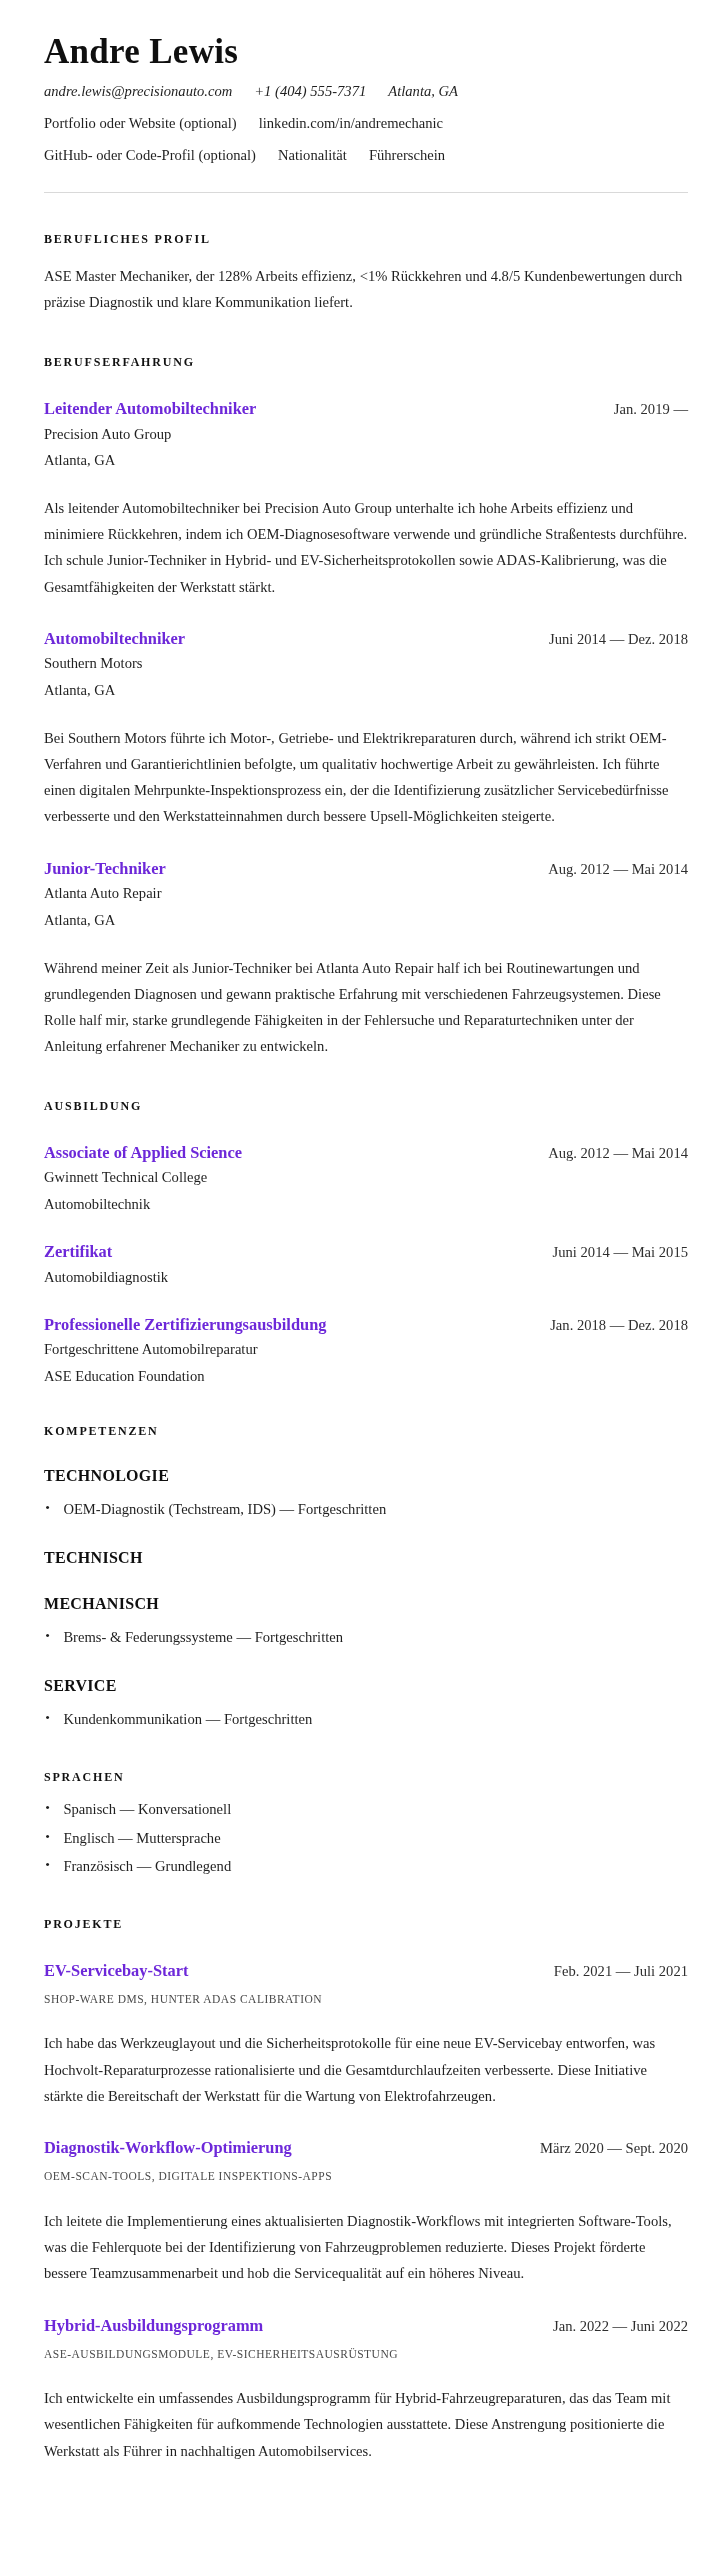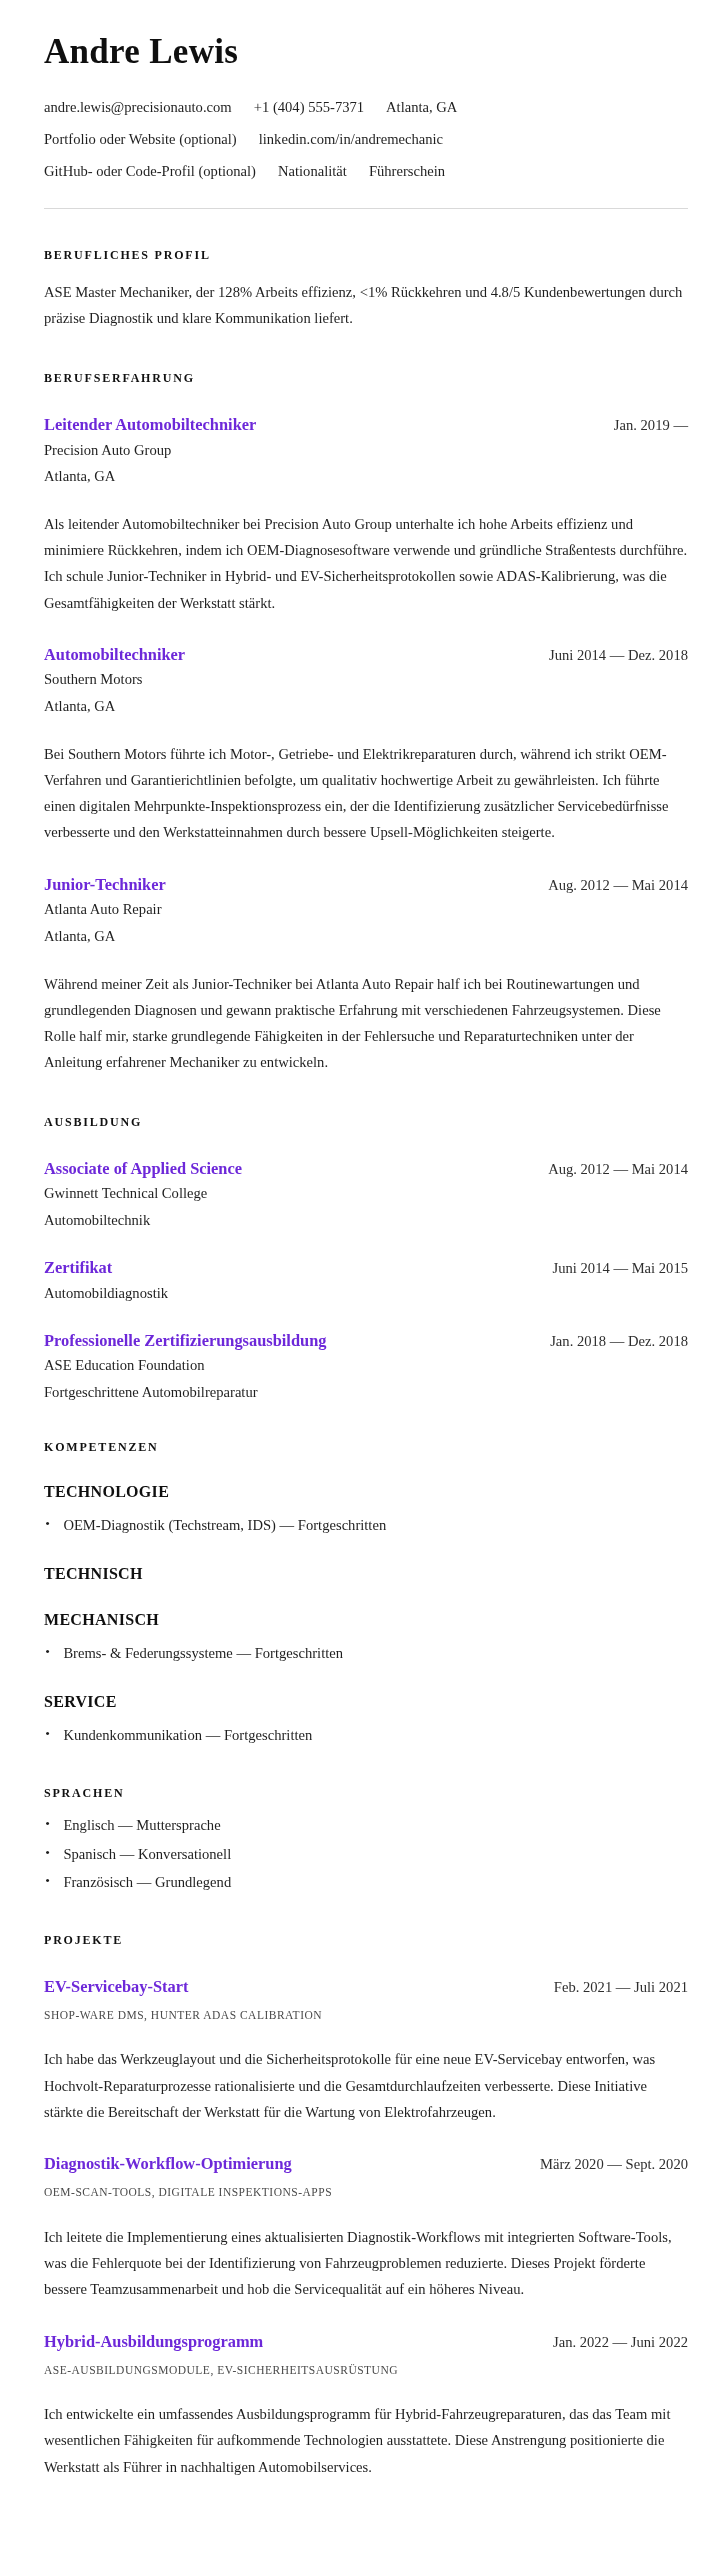--- a/index.html
+++ b/index.html
@@ -27,21 +27,21 @@
     margin-top: 18px;
     font-size: 17px;
     color: #1f1f1f;
   }
   .contact-row {
     display: flex;
     gap: 22px;
     font-size: 14.6px;
     color: #1f1f1f;
   }
-  .contact-row.first { margin-top: 28px; }
+  .contact-row.first { margin-top: 12px; font-style: italic; }
   .contact-row + .contact-row { margin-top: 15px; }
   .header-rule {
     border: none;
     border-top: 1.2px solid #d9d9d9;
     margin: 28px 0 0 0;
   }
 
   
   .section { margin-top: 39px; }
   .section-label {
@@ -209,22 +209,22 @@
         <span class="entry-date">Juni 2014 — Mai 2015</span>
       </div>
       <div class="entry-sub">Automobildiagnostik</div>
     </div>
 
     <div class="entry">
       <div class="entry-head">
         <span class="entry-title">Professionelle Zertifizierungsausbildung</span>
         <span class="entry-date">Jan. 2018 — Dez. 2018</span>
       </div>
+      <div class="entry-sub">Fortgeschrittene Automobilreparatur</div>
       <div class="entry-sub">ASE Education Foundation</div>
-      <div class="entry-sub">Fortgeschrittene Automobilreparatur</div>
     </div>
   </section>
 
   <section class="section">
     <div class="section-label">KOMPETENZEN</div>
 
     <div>
       <div class="skill-cat">TECHNOLOGIE</div>
       <ul class="dotted">
         <li>OEM-Diagnostik (Techstream, IDS) — Fortgeschritten</li>
@@ -246,22 +246,22 @@
       <div class="skill-cat">SERVICE</div>
       <ul class="dotted">
         <li>Kundenkommunikation — Fortgeschritten</li>
       </ul>
     </div>
   </section>
 
   <section class="section">
     <div class="section-label">SPRACHEN</div>
     <ul class="dotted">
+      <li>Spanisch — Konversationell</li>
       <li>Englisch — Muttersprache</li>
-      <li>Spanisch — Konversationell</li>
       <li>Französisch — Grundlegend</li>
     </ul>
   </section>
 
   <section class="section">
     <div class="section-label">PROJEKTE</div>
 
     <div class="entry">
       <div class="entry-head">
         <span class="entry-title">EV-Servicebay-Start</span>

